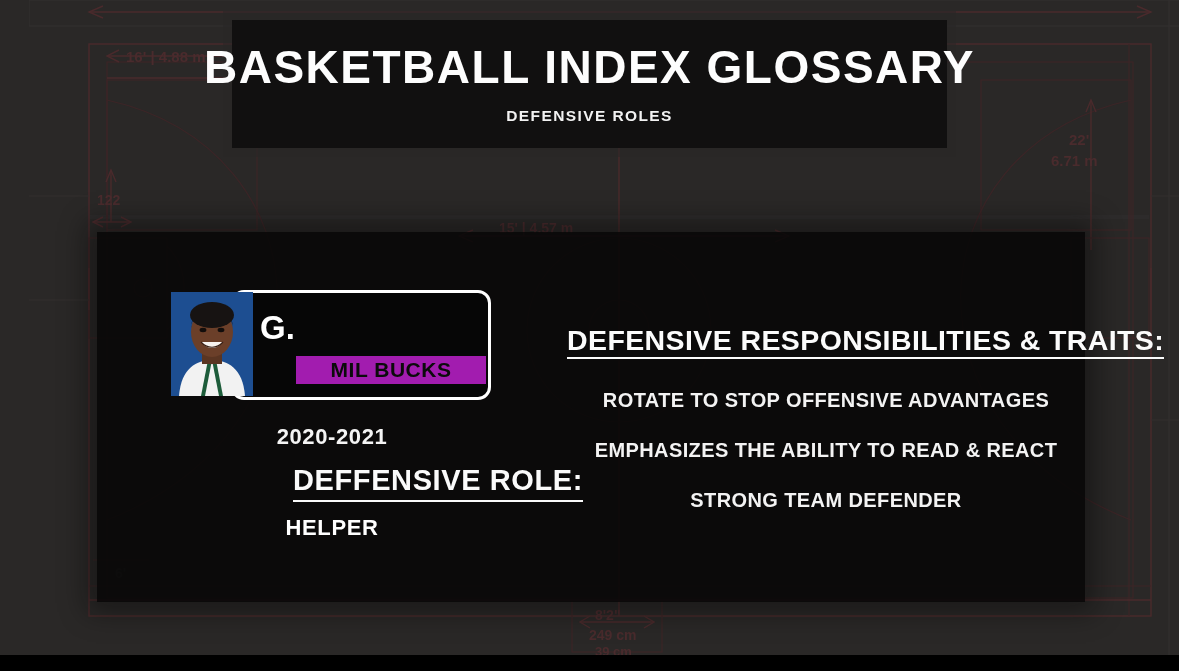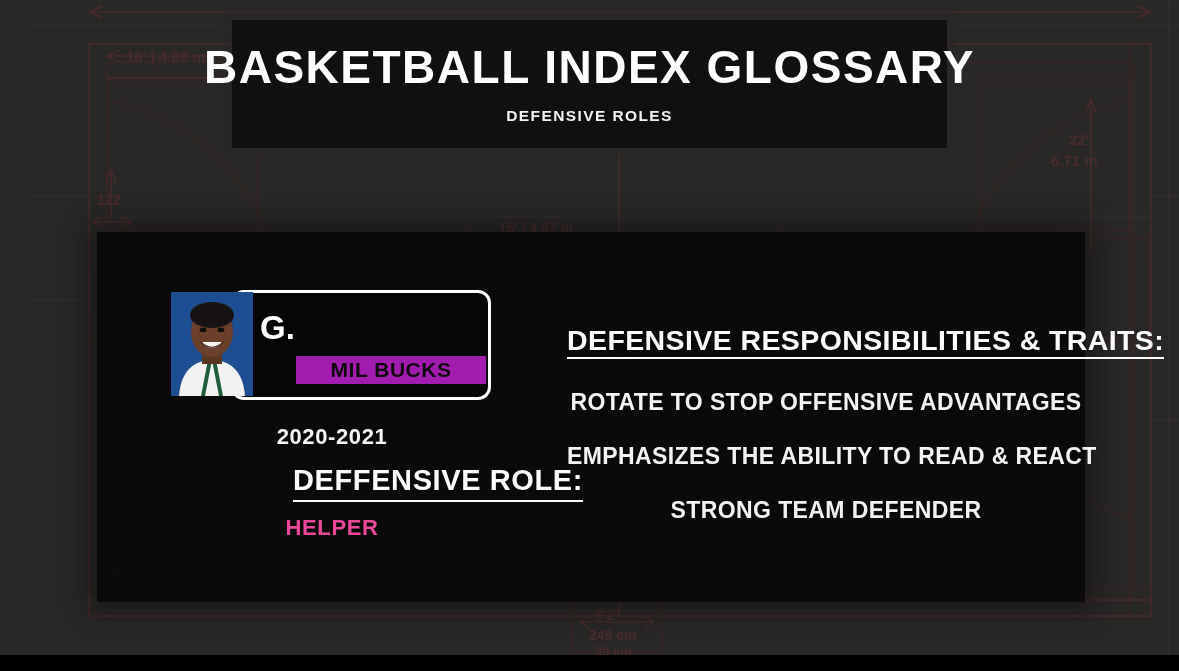--- a/index.html
+++ b/index.html
@@ -175,21 +175,21 @@
     letter-spacing:0.6px;
     padding-bottom:3px;
     border-bottom:2.5px solid #fafafa;
   }
 
   #role-value {
     position:absolute;
     left:0; top:283px;
     width:470px;
     text-align:center;
-    color:#ec4899;
+    color:#ffffff;
     font-size:22px;
     font-weight:bold;
     letter-spacing:0.6px;
   }
 
   
   #right-col {
     position:absolute;
     left:470px; top:0px;
     width:518px; height:370px;
@@ -214,21 +214,21 @@
   #traits-list {
     position:absolute;
     left:0; top:157px;
     width:518px;
     list-style:none;
   }
   .trait-item {
     width:518px;
     text-align:center;
     color:#f3f3f3;
-    font-size:23px;
+    font-size:20px;
     font-weight:bold;
     letter-spacing:0.4px;
     margin-bottom:27px;
     white-space:nowrap;
   }
 </style>
 </head>
 <body>
 
 <div id="stage">

